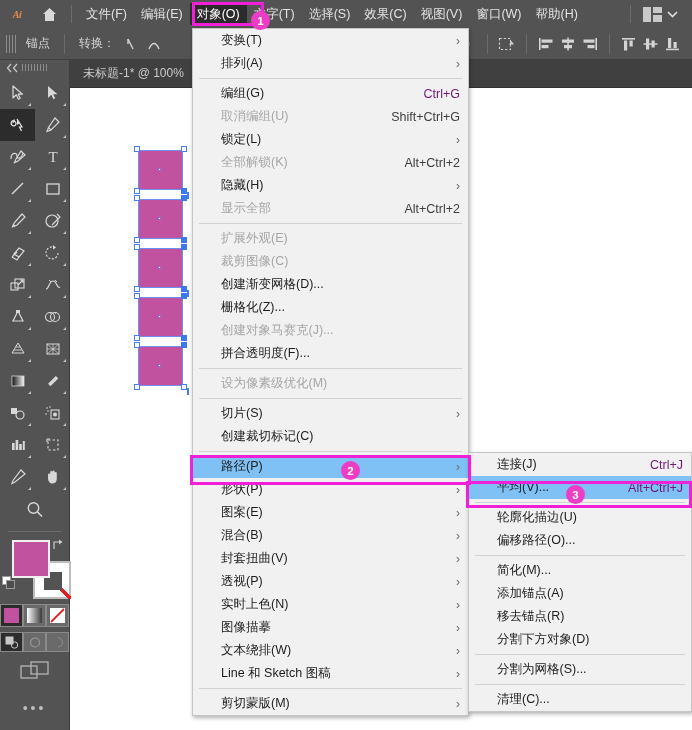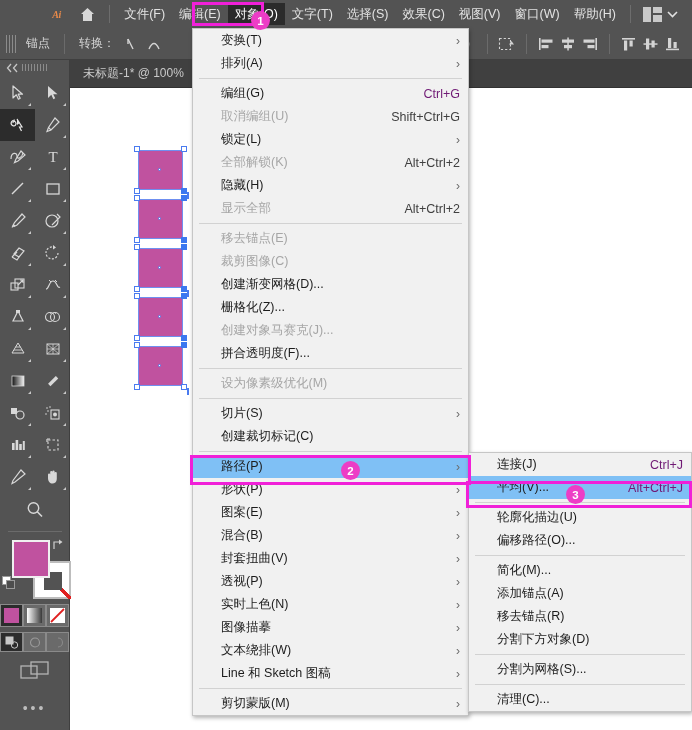--- a/index.html
+++ b/index.html
@@ -12,21 +12,21 @@
   #app { position: relative; width: 692px; height: 730px; background: #535353; }
 
   
   .menubar {
     position: absolute; left: 0; top: 0; width: 692px; height: 28px;
     background: #535353; display: flex; align-items: center;
   }
   .ai-logo {
     width: 34px; text-align: center; color: #e98a4a;
     font-size: 10px; font-weight: bold; font-style: italic;
-    font-family: "Liberation Serif", serif; letter-spacing: -0.5px; margin-left: 40px;
+    font-family: "Liberation Serif", serif; letter-spacing: -0.5px;
   }
   .home-icon { width: 30px; display: flex; align-items: center; justify-content: center; }
   .vsep { width: 1px; height: 18px; background: #6d6d6d; margin: 0 7px; }
   .menu-item {
     padding: 3px 7px; color: #e2e2e2; font-size: 12.5px;
     white-space: nowrap; line-height: 16px;
   }
   .menu-item.active { background: #2b2b2b; color: #fff; }
   .ws-switcher { margin-left: auto; display: flex; align-items: center; gap: 5px; padding-right: 14px; }
 
@@ -619,21 +619,21 @@
       <div class="mrow">
         <span>隐藏(H)</span>
         <span class="arrow">›</span>
       </div>
       <div class="mrow disabled">
         <span>显示全部</span>
         <span class="shortcut">Alt+Ctrl+2</span>
       </div>
       <div class="msep"></div>
       <div class="mrow disabled">
-        <span>移去锚点(E)</span>
+        <span>扩展外观(E)</span>
       </div>
       <div class="mrow disabled">
         <span>裁剪图像(C)</span>
       </div>
       <div class="mrow">
         <span>创建渐变网格(D)...</span>
       </div>
       <div class="mrow">
         <span>栅格化(Z)...</span>
       </div>

